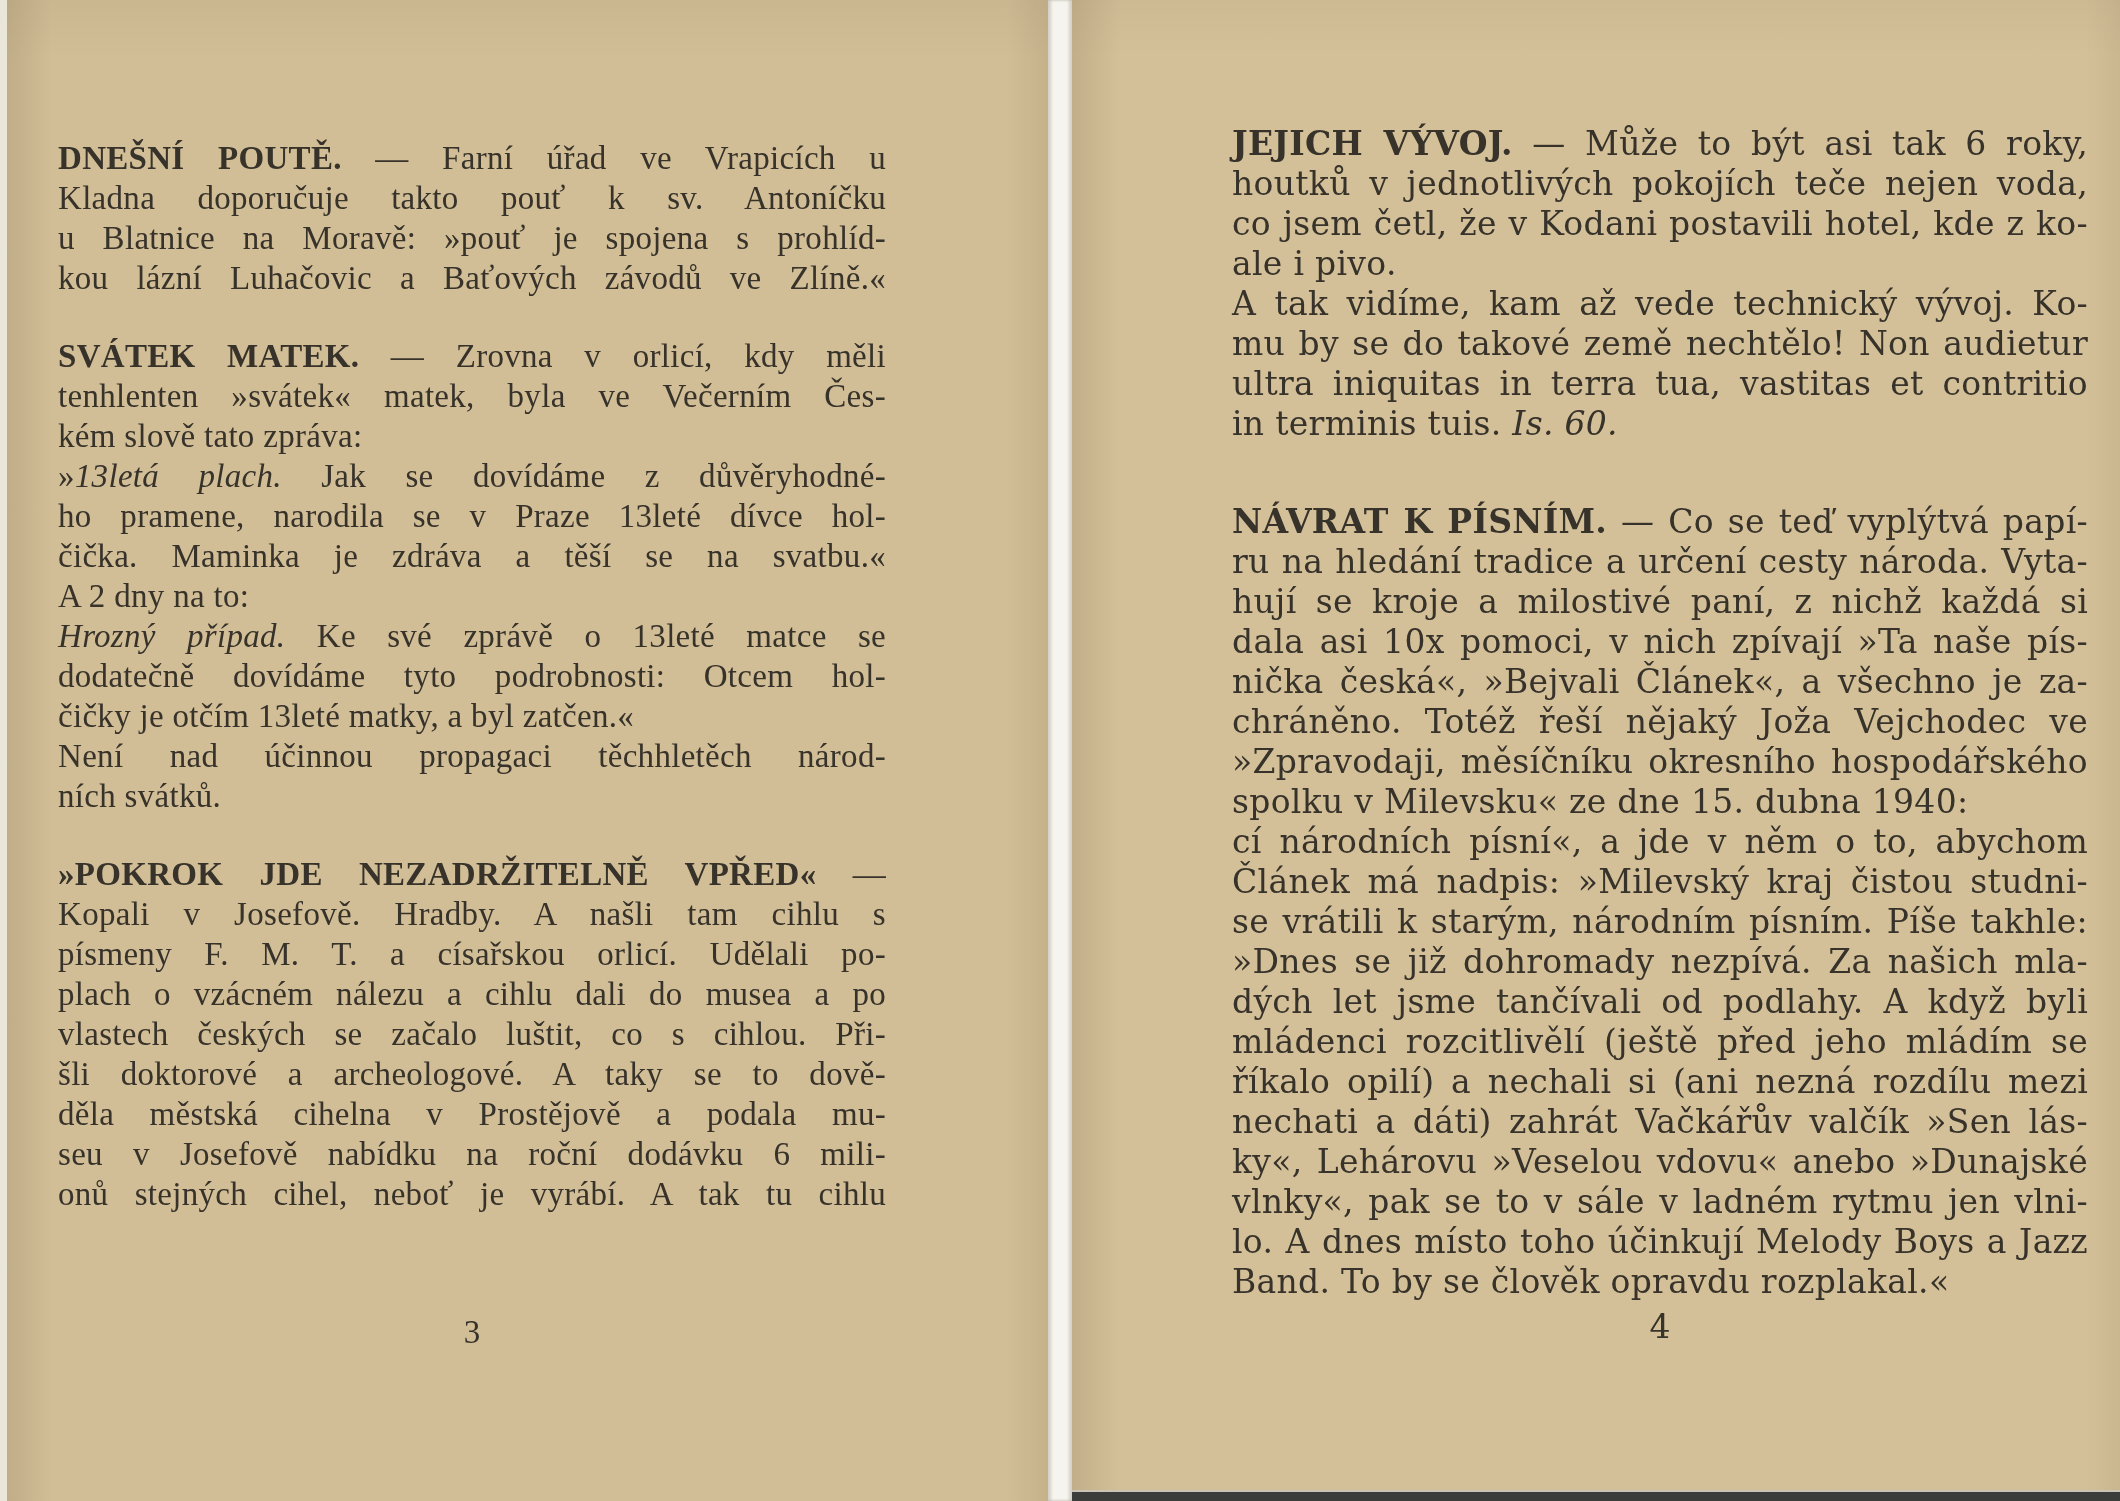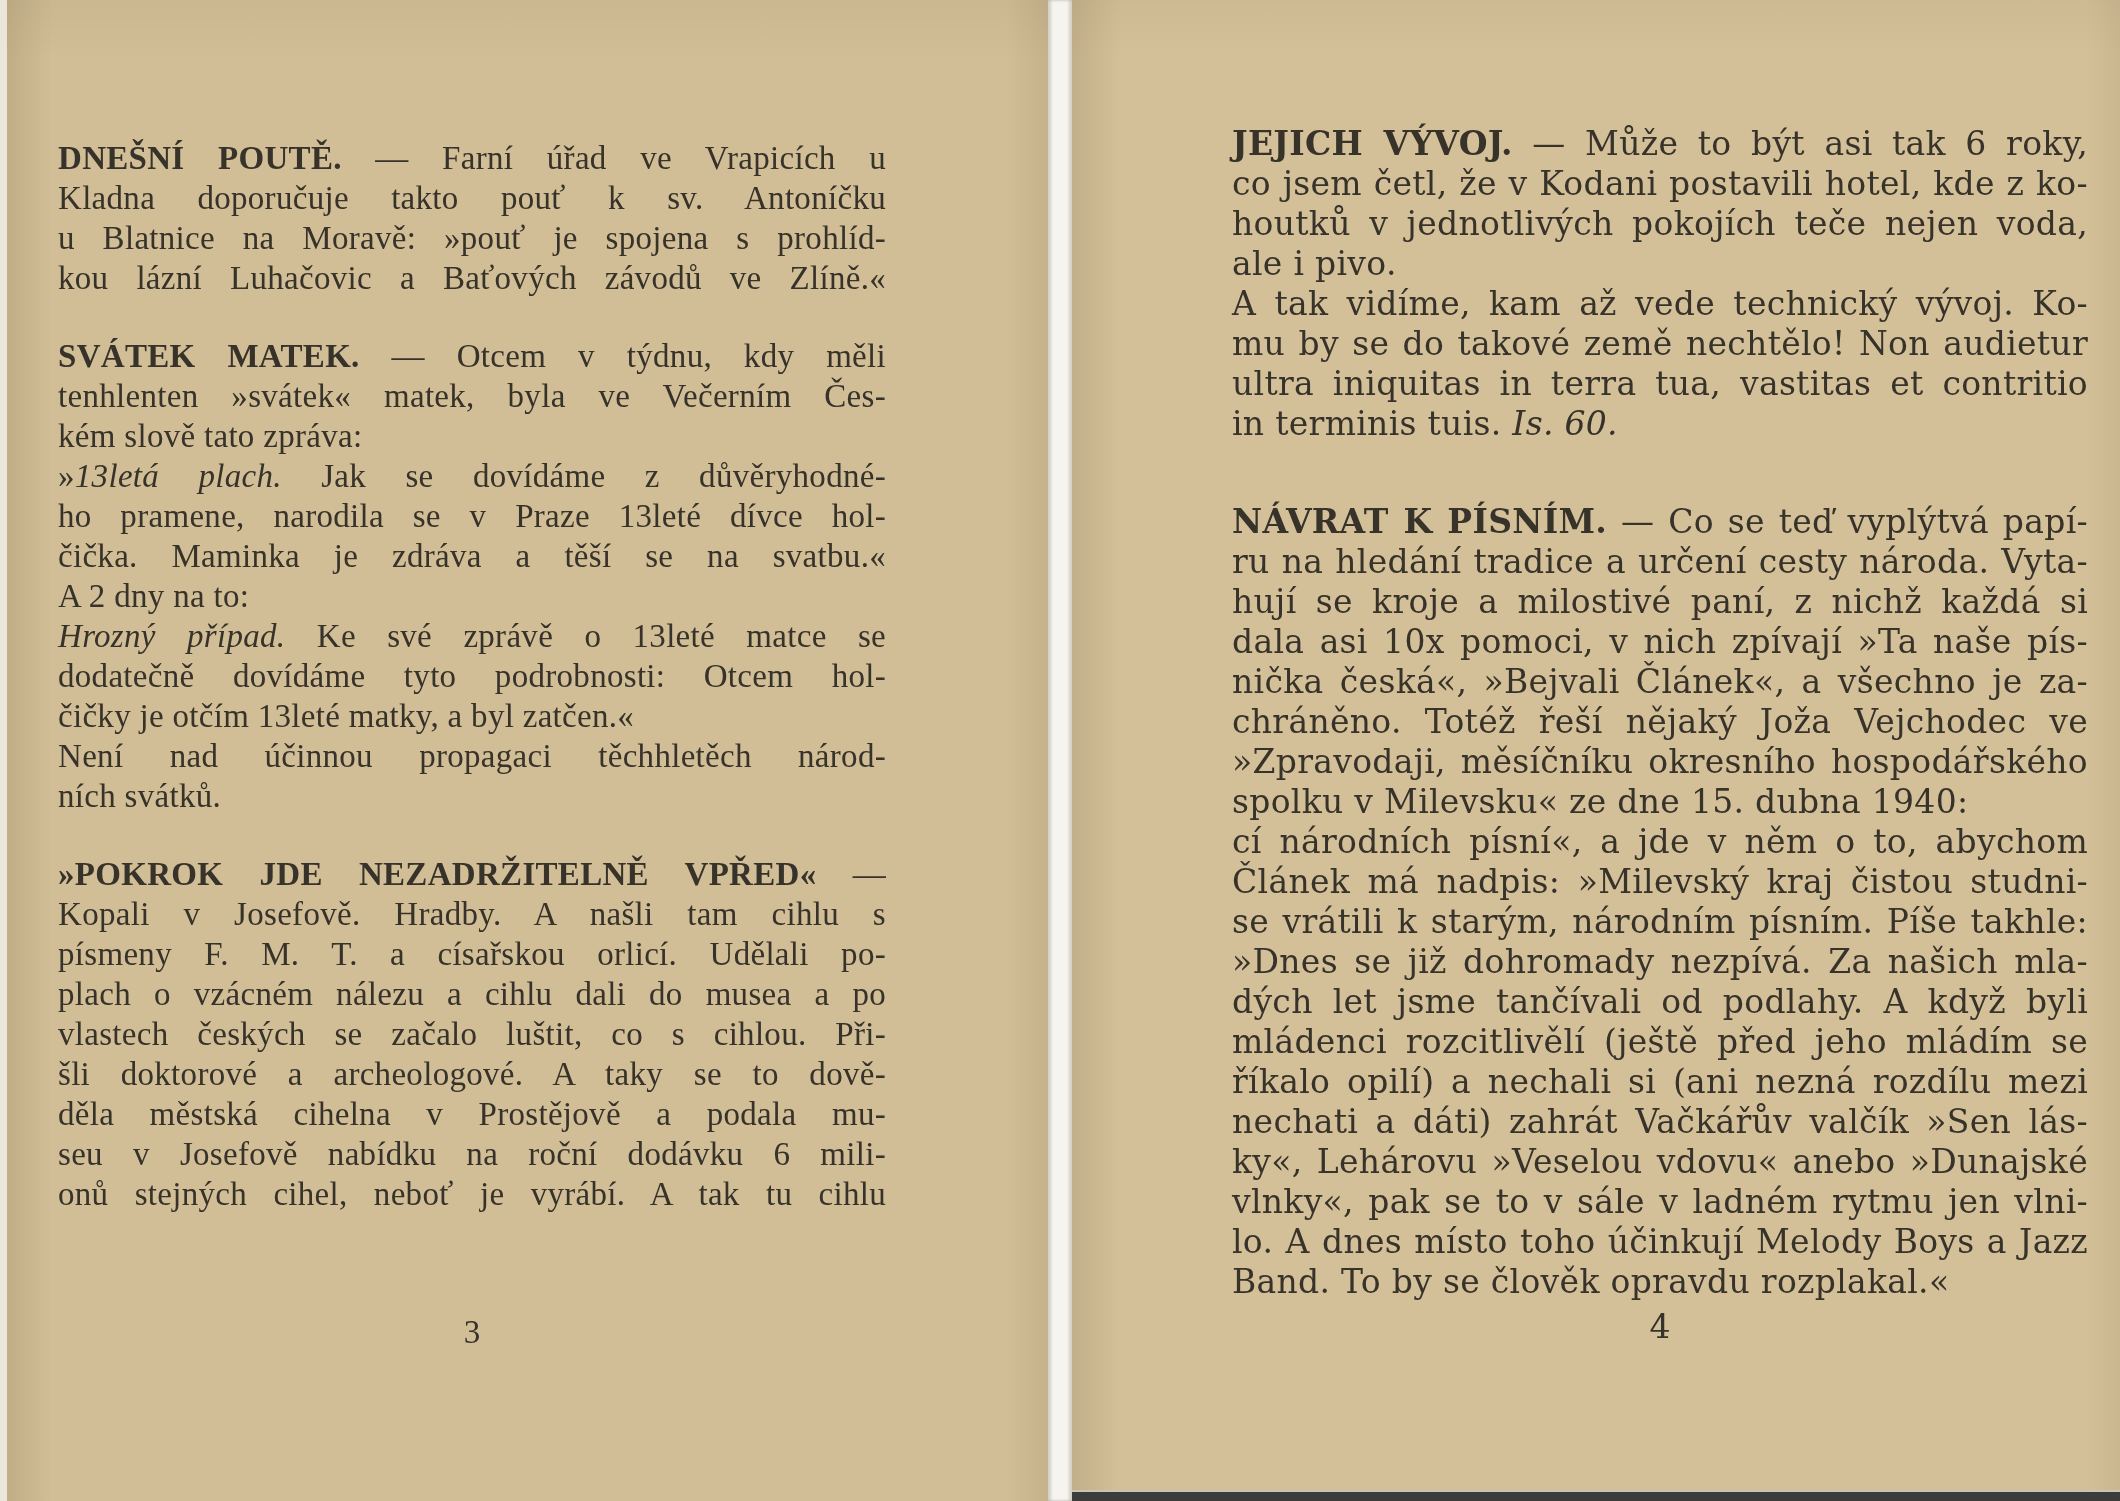--- a/index.html
+++ b/index.html
@@ -68,21 +68,21 @@
 
 <div class="page" id="left-page">
   <div class="content" id="left-content">
       <div class="paragraph">
         <div class="line"><span class="r-bold">DNEŠNÍ POUTĚ.</span><span class="r-normal"> — Farní úřad ve Vrapicích u</span></div>
         <div class="line"><span class="r-normal">Kladna doporučuje takto pouť k sv. Antoníčku</span></div>
         <div class="line"><span class="r-normal">u Blatnice na Moravě: »pouť je spojena s prohlíd-</span></div>
         <div class="line"><span class="r-normal">kou lázní Luhačovic a Baťových závodů ve Zlíně.«</span></div>
       </div>
       <div class="paragraph">
-        <div class="line"><span class="r-bold">SVÁTEK MATEK.</span><span class="r-normal"> — Otcem v týdnu, kdy měli</span></div>
+        <div class="line"><span class="r-bold">SVÁTEK MATEK.</span><span class="r-normal"> — Zrovna v orlicí, kdy měli</span></div>
         <div class="line"><span class="r-normal">tenhlenten »svátek« matek, byla ve Večerním Čes-</span></div>
         <div class="line no-fill"><span class="r-normal">kém slově tato zpráva:</span></div>
         <div class="line"><span class="r-normal">»</span><span class="r-italic">13letá plach.</span><span class="r-normal"> Jak se dovídáme z důvěryhodné-</span></div>
         <div class="line"><span class="r-normal">ho pramene, narodila se v Praze 13leté dívce hol-</span></div>
         <div class="line"><span class="r-normal">čička. Maminka je zdráva a těší se na svatbu.«</span></div>
         <div class="line no-fill"><span class="r-normal">A 2 dny na to:</span></div>
         <div class="line"><span class="r-italic">Hrozný případ.</span><span class="r-normal"> Ke své zprávě o 13leté matce se</span></div>
         <div class="line"><span class="r-normal">dodatečně dovídáme tyto podrobnosti: Otcem hol-</span></div>
         <div class="line no-fill"><span class="r-normal">čičky je otčím 13leté matky, a byl zatčen.«</span></div>
         <div class="line"><span class="r-normal">Není nad účinnou propagaci těchhletěch národ-</span></div>
@@ -102,22 +102,22 @@
     </div>
   <div class="page-number" id="left-page-number">3</div>
 </div>
 
 <div id="gutter"></div>
 
 <div class="page" id="right-page">
   <div class="content" id="right-content">
       <div class="paragraph">
         <div class="line"><span class="r-bold">JEJICH VÝVOJ.</span><span class="r-normal"> — Může to být asi tak 6 roky,</span></div>
+        <div class="line"><span class="r-normal">houtků v jednotlivých pokojích teče nejen voda,</span></div>
         <div class="line"><span class="r-normal">co jsem četl, že v Kodani postavili hotel, kde z ko-</span></div>
-        <div class="line"><span class="r-normal">houtků v jednotlivých pokojích teče nejen voda,</span></div>
         <div class="line no-fill"><span class="r-normal">ale i pivo.</span></div>
         <div class="line"><span class="r-normal">A tak vidíme, kam až vede technický vývoj. Ko-</span></div>
         <div class="line"><span class="r-normal">mu by se do takové země nechtělo! Non audietur</span></div>
         <div class="line"><span class="r-normal">ultra iniquitas in terra tua, vastitas et contritio</span></div>
         <div class="line no-fill"><span class="r-normal">in terminis tuis. </span><span class="r-italic">Is. 60.</span></div>
       </div>
       <div class="paragraph">
         <div class="line"><span class="r-bold">NÁVRAT K PÍSNÍM.</span><span class="r-normal"> — Co se teď vyplýtvá papí-</span></div>
         <div class="line"><span class="r-normal">ru na hledání tradice a určení cesty národa. Vyta-</span></div>
         <div class="line"><span class="r-normal">hují se kroje a milostivé paní, z nichž každá si</span></div>

